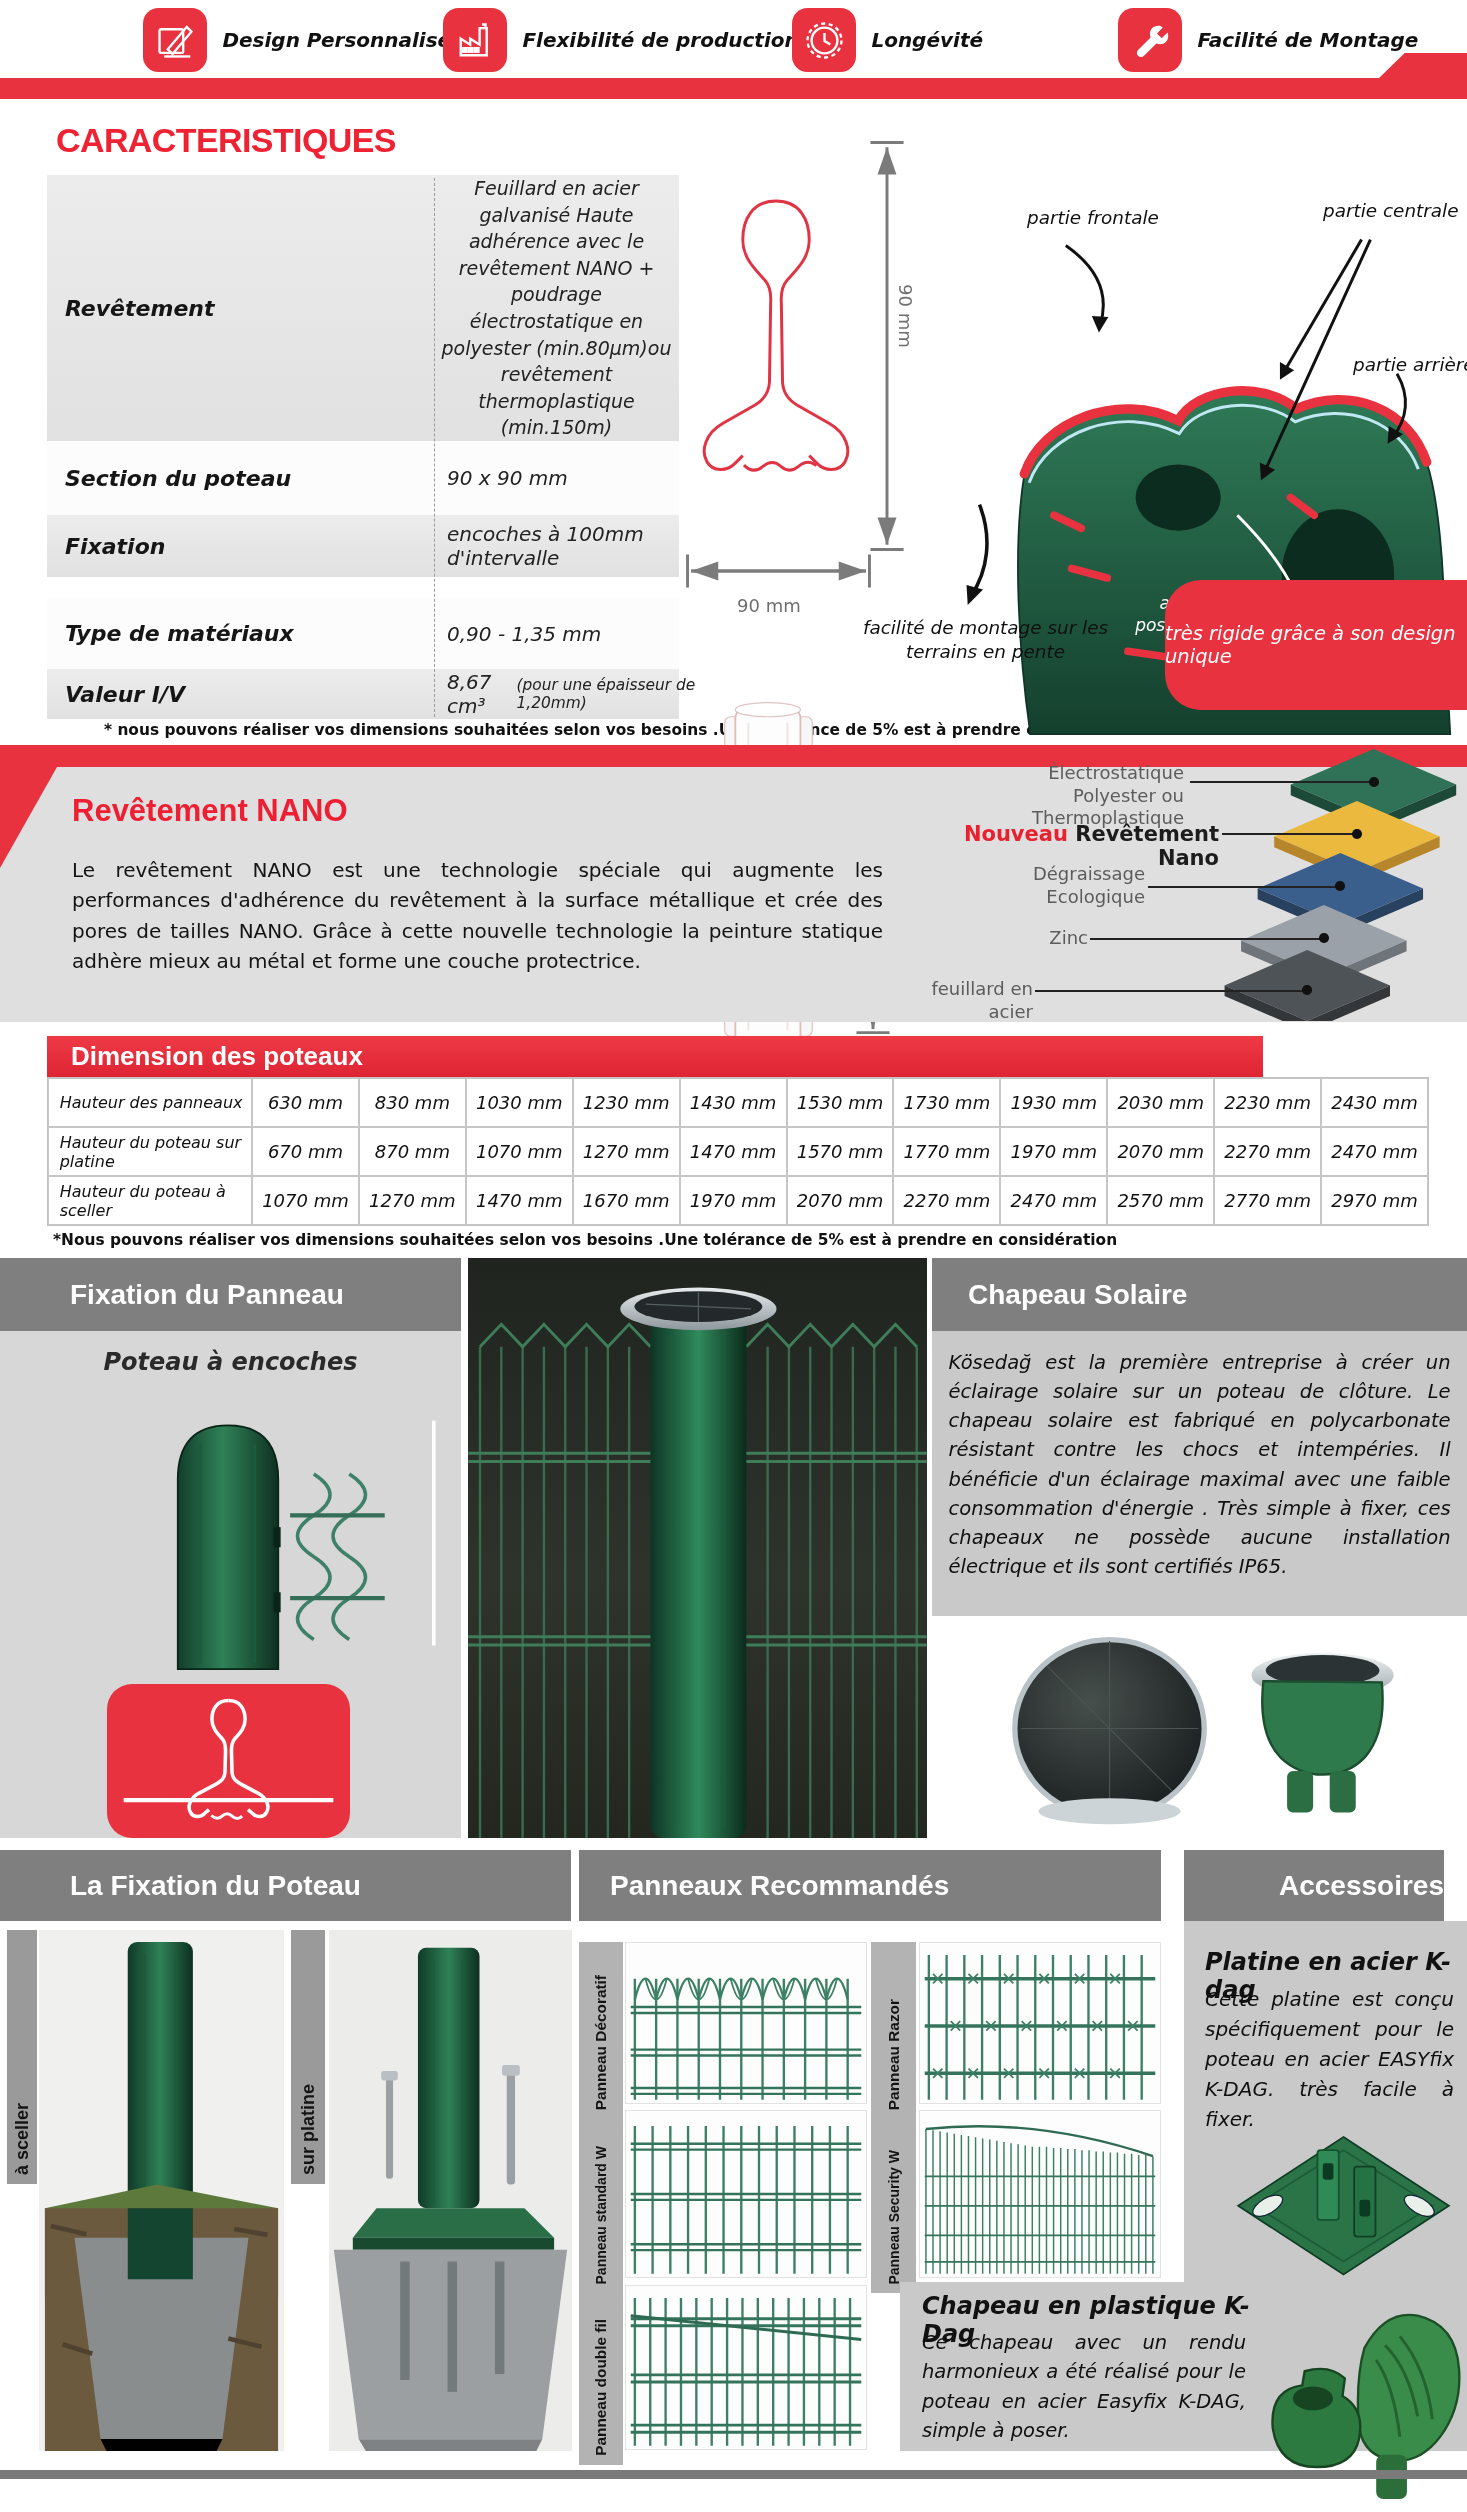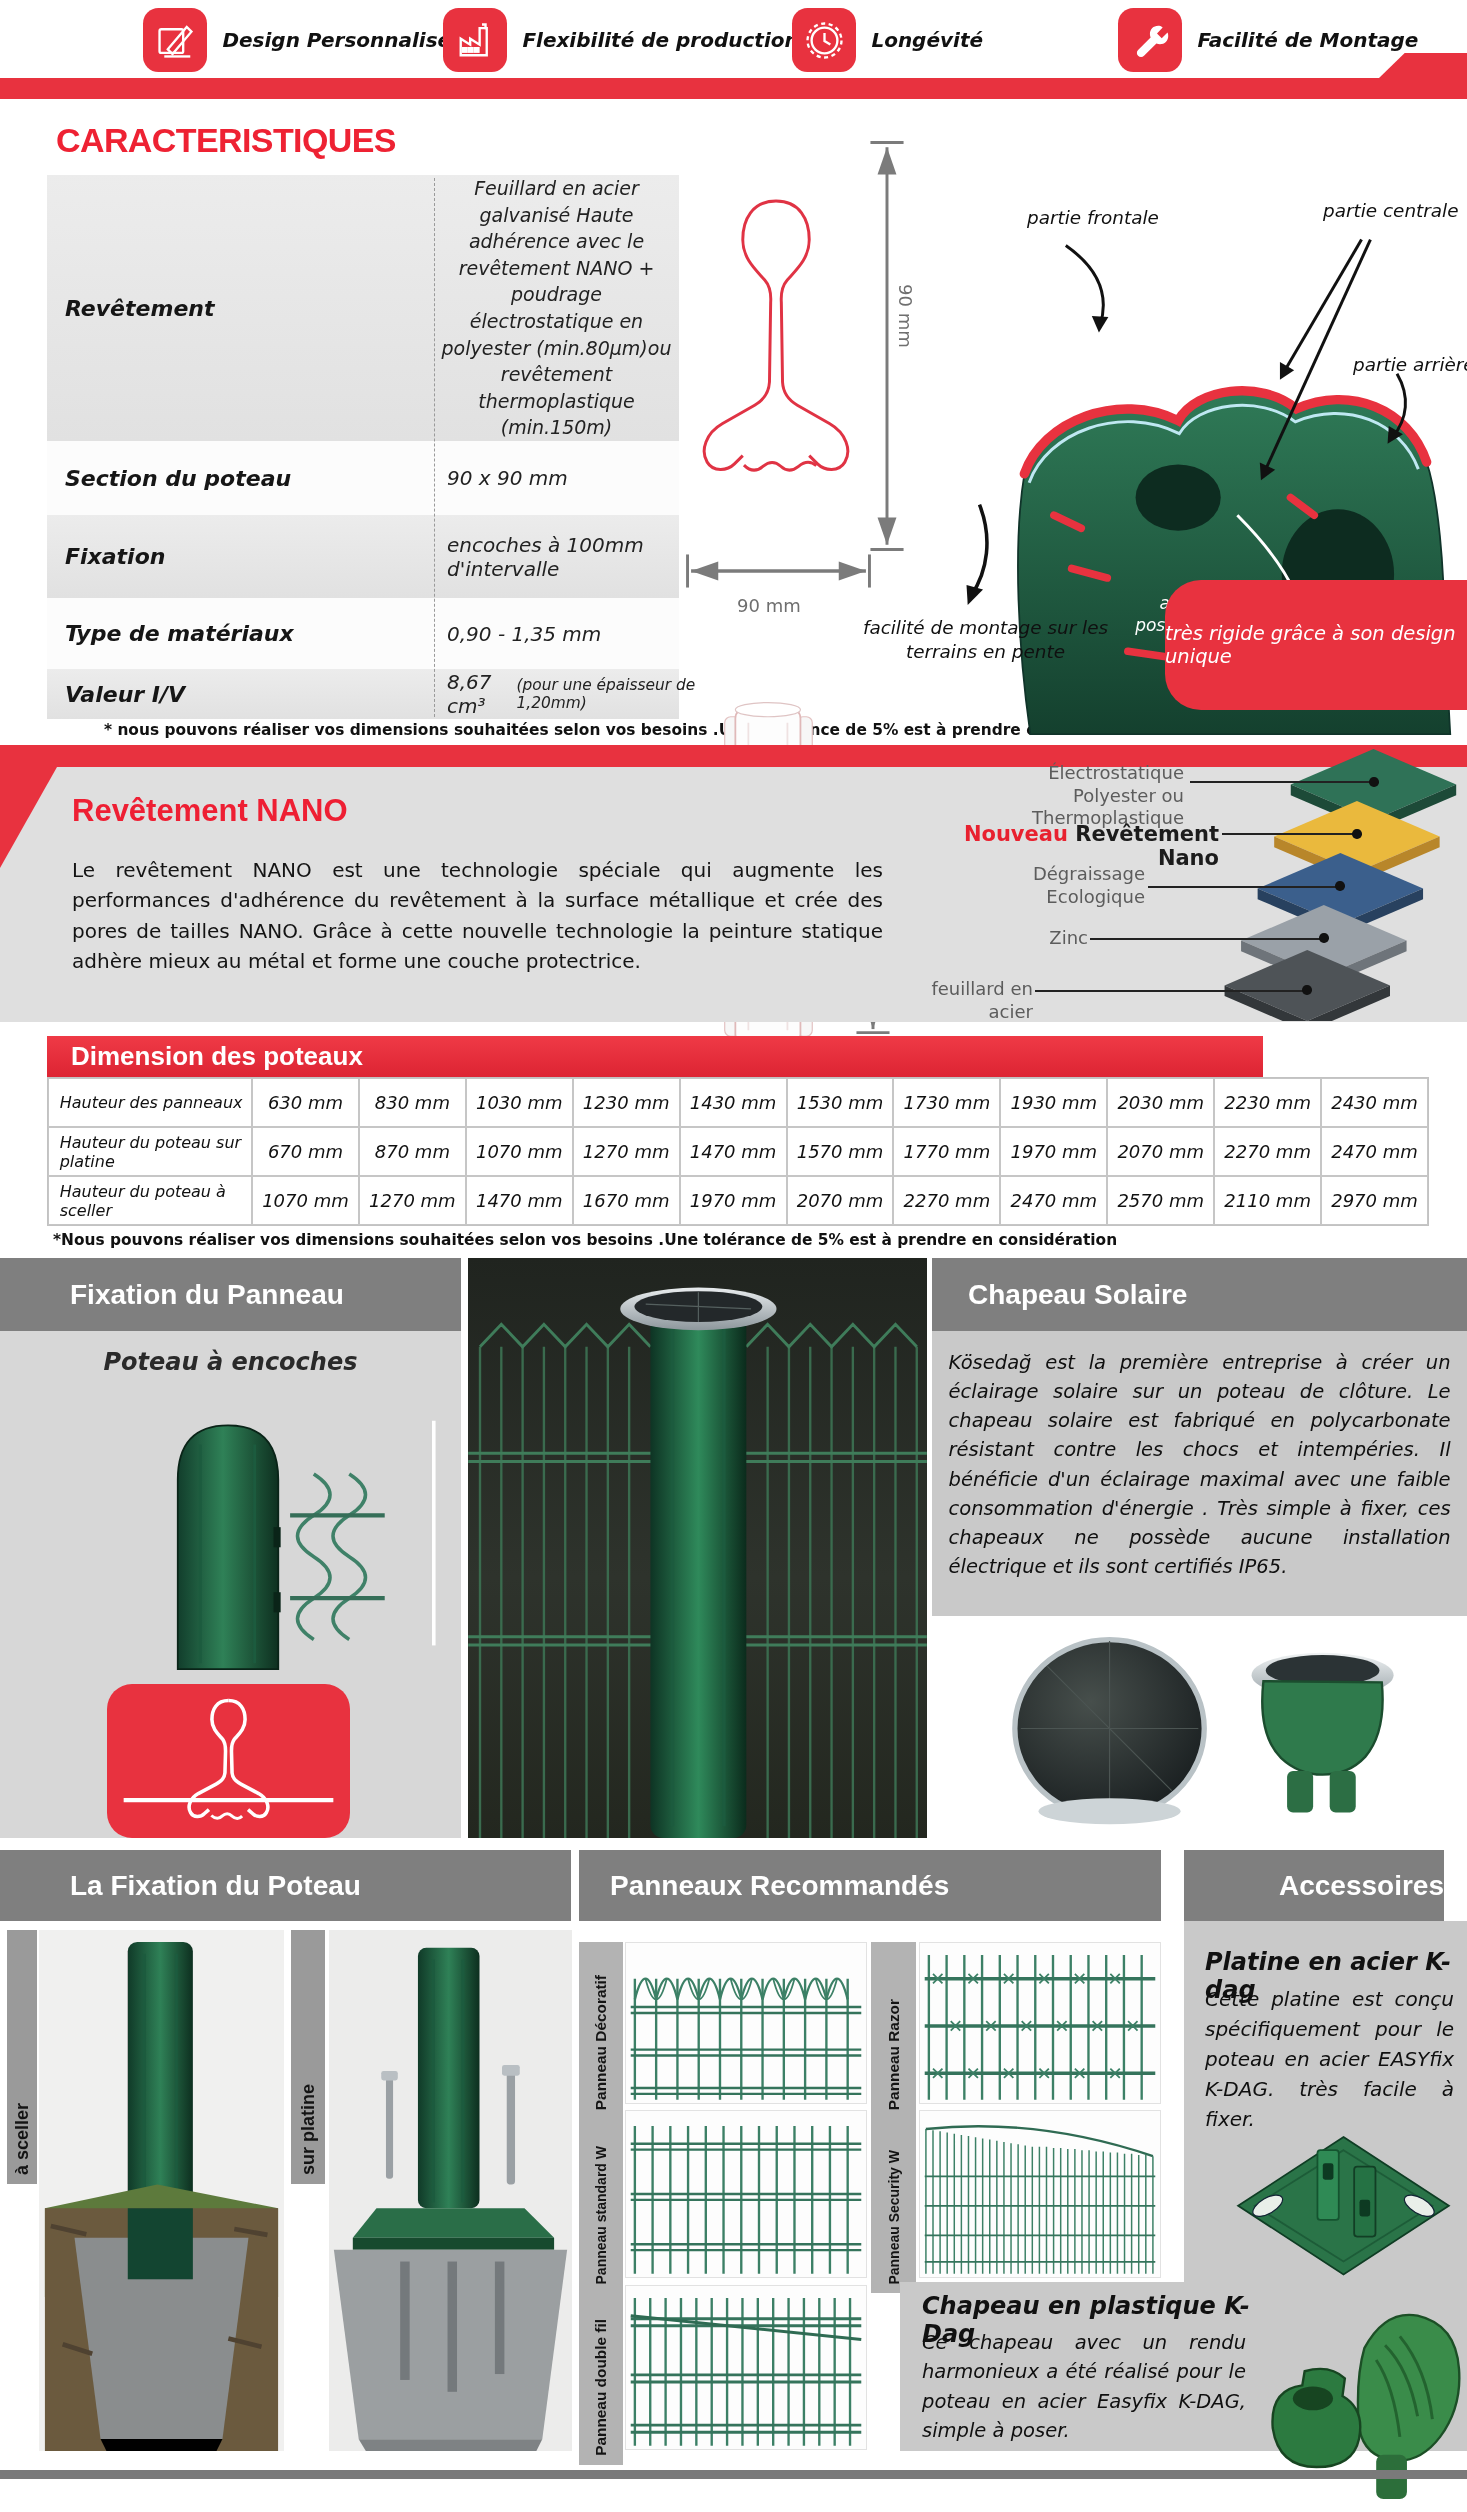--- a/index.html
+++ b/index.html
@@ -95,21 +95,21 @@
 <div class="abs bigred" style="left:56px;top:121px;">CARACTERISTIQUES</div>
 
 <div class="crow g" style="top:175px;height:266px;">
   <div class="clabel">Revêtement</div>
   <div class="cval" style="left:391px;width:237px;text-align:center;justify-content:center;line-height:1.4;font-size:19px;">Feuillard en acier galvanisé Haute adhérence avec le revêtement NANO + poudrage électrostatique en polyester (min.80μm)ou revêtement thermoplastique (min.150m)</div>
 </div>
 <div class="crow" style="top:441px;height:74px;background:#fcfcfc;">
   <div class="clabel">Section du poteau</div>
   <div class="cval">90 x 90 mm</div>
 </div>
-<div class="crow g" style="top:515px;height:83px;">
+<div class="crow g" style="top:515px;height:62px;">
   <div class="clabel">Fixation</div>
   <div class="cval">encoches à 100mm d'intervalle</div>
 </div>
 <div class="crow" style="top:598px;height:71px;background:#fcfcfc;">
   <div class="clabel">Type de matériaux</div>
   <div class="cval">0,90 - 1,35 mm</div>
 </div>
 <div class="crow g" style="top:669px;height:50px;">
   <div class="clabel">Valeur I/V</div>
   <div class="cval" style="width:249px;">
@@ -285,21 +285,21 @@
   <div class="lab">Hauteur du poteau à sceller</div>
   <div>1070 mm</div>
   <div>1270 mm</div>
   <div>1470 mm</div>
   <div>1670 mm</div>
   <div>1970 mm</div>
   <div>2070 mm</div>
   <div>2270 mm</div>
   <div>2470 mm</div>
   <div>2570 mm</div>
-  <div>2110 mm</div>
+  <div>2770 mm</div>
   <div>2970 mm</div>
 </div>
 <div class="abs dimnote" style="left:53px;top:1231px;">*Nous pouvons réaliser vos dimensions souhaitées selon vos besoins .Une tolérance de 5% est à prendre en considération</div>
 
 <div class="abs sechdr" style="left:0;top:1258px;width:461px;height:73px;">
   <span style="padding-left:70px;">Fixation du Panneau</span>
 </div>
 <div class="abs" style="left:0;top:1331px;width:461px;height:507px;background:#d7d7d7;"></div>
 <div class="abs" style="left:0;top:1348px;width:461px;text-align:center;font-weight:bold;font-style:italic;font-size:24px;color:#2a2a2a;">Poteau à encoches</div>
 <svg class="abs" style="left:136px;top:1403px;" width="323" height="272" viewBox="0 0 545 460">

